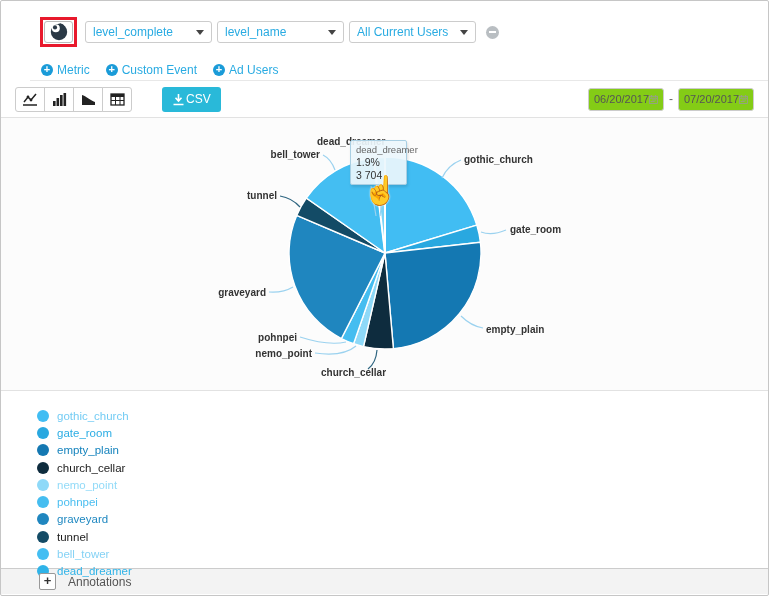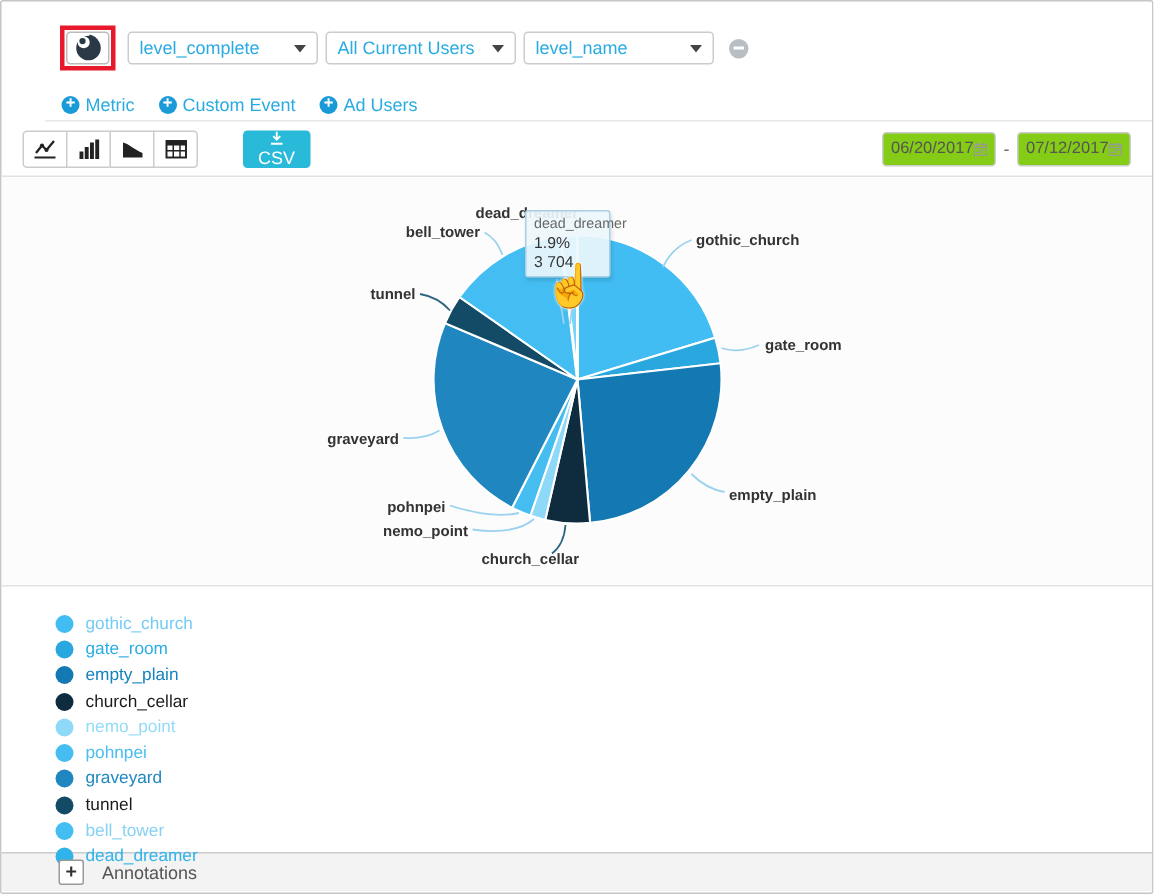--- a/index.html
+++ b/index.html
@@ -31,21 +31,21 @@
 
   
   .chart-toolbar { height:37px; border-bottom:1px solid #e2e2e2; display:flex; align-items:center;
                    padding:0 14px; }
   .ct-group { display:flex; }
   .ct-btn { width:30px; height:25px; background:#fff; border:1px solid #ccc; margin-left:-1px;
             display:flex; align-items:center; justify-content:center; }
   .ct-btn:first-child { margin-left:0; border-radius:3px 0 0 3px; }
   .ct-btn:last-child { border-radius:0 3px 3px 0; }
   .csv-btn { margin-left:30px; height:25px; background:#29b9d9; border:none; border-radius:3px;
-             color:#fff; font-size:12px; display:flex; align-items:center; gap:1px; padding:0 10px;flex-direction:column; }
+             color:#fff; font-size:12px; display:flex; align-items:center; gap:1px; padding:0 10px; }
   .date-range { margin-left:auto; display:flex; align-items:center; gap:5px; }
   .date-field { width:76px; height:23px; border:1px solid #ccc; border-radius:3px; background:#84cc16;
                 display:flex; align-items:center; justify-content:space-between; padding:0 5px;
                 font-size:11px; color:#555; }
   .date-sep { color:#666; font-size:12px; }
 
   
   .chart-area { position:relative; height:273px; background:#fcfcfc; border-bottom:1px solid #e2e2e2; }
   .chart-area svg.pie { position:absolute; left:0; top:0; }
   .pie-label { font-family:"Liberation Sans", sans-serif; font-size:10px; font-weight:bold; fill:#333; }
@@ -89,25 +89,25 @@
             <path d="M 10.5 2.2 Q 14 3 15.5 6" stroke="#2b3946" stroke-width="2.4" fill="none"></path>
           </svg>
         </div>
       </div>
 
       <div class="dd">
         <span>level_complete</span>
         <span class="caret"></span>
       </div>
       <div class="dd">
+        <span>level_name</span>
+        <span class="caret"></span>
+      </div>
+      <div class="dd">
         <span>All Current Users</span>
-        <span class="caret"></span>
-      </div>
-      <div class="dd">
-        <span>level_name</span>
         <span class="caret"></span>
       </div>
       <div class="minus-btn"></div>
     </div>
 
     <div class="links-row">
       <div class="add-link">
         <span class="plus-circle">+</span>
         <span>Metric</span>
       </div>
@@ -171,21 +171,21 @@
           <rect x="0.5" y="1.5" width="10" height="9" fill="none" stroke="#999" stroke-width="1"></rect>
           <line x1="3" y1="0" x2="3" y2="3" stroke="#999" stroke-width="1"></line>
           <line x1="8" y1="0" x2="8" y2="3" stroke="#999" stroke-width="1"></line>
           <line x1="0.5" y1="4" x2="10.5" y2="4" stroke="#999" stroke-width="1"></line>
           <line x1="4" y1="6" x2="9" y2="6" stroke="#999" stroke-width="1"></line>
           <line x1="2" y1="8" x2="7" y2="8" stroke="#999" stroke-width="1"></line>
         </svg>
       </div>
       <span class="date-sep">-</span>
       <div class="date-field">
-        <span>07/12/2017</span>
+        <span>07/20/2017</span>
         <svg width="11" height="11" viewBox="0 0 11 11">
           <rect x="0.5" y="1.5" width="10" height="9" fill="none" stroke="#999" stroke-width="1"></rect>
           <line x1="3" y1="0" x2="3" y2="3" stroke="#999" stroke-width="1"></line>
           <line x1="8" y1="0" x2="8" y2="3" stroke="#999" stroke-width="1"></line>
           <line x1="0.5" y1="4" x2="10.5" y2="4" stroke="#999" stroke-width="1"></line>
           <line x1="4" y1="6" x2="9" y2="6" stroke="#999" stroke-width="1"></line>
           <line x1="2" y1="8" x2="7" y2="8" stroke="#999" stroke-width="1"></line>
         </svg>
       </div>
     </div>

